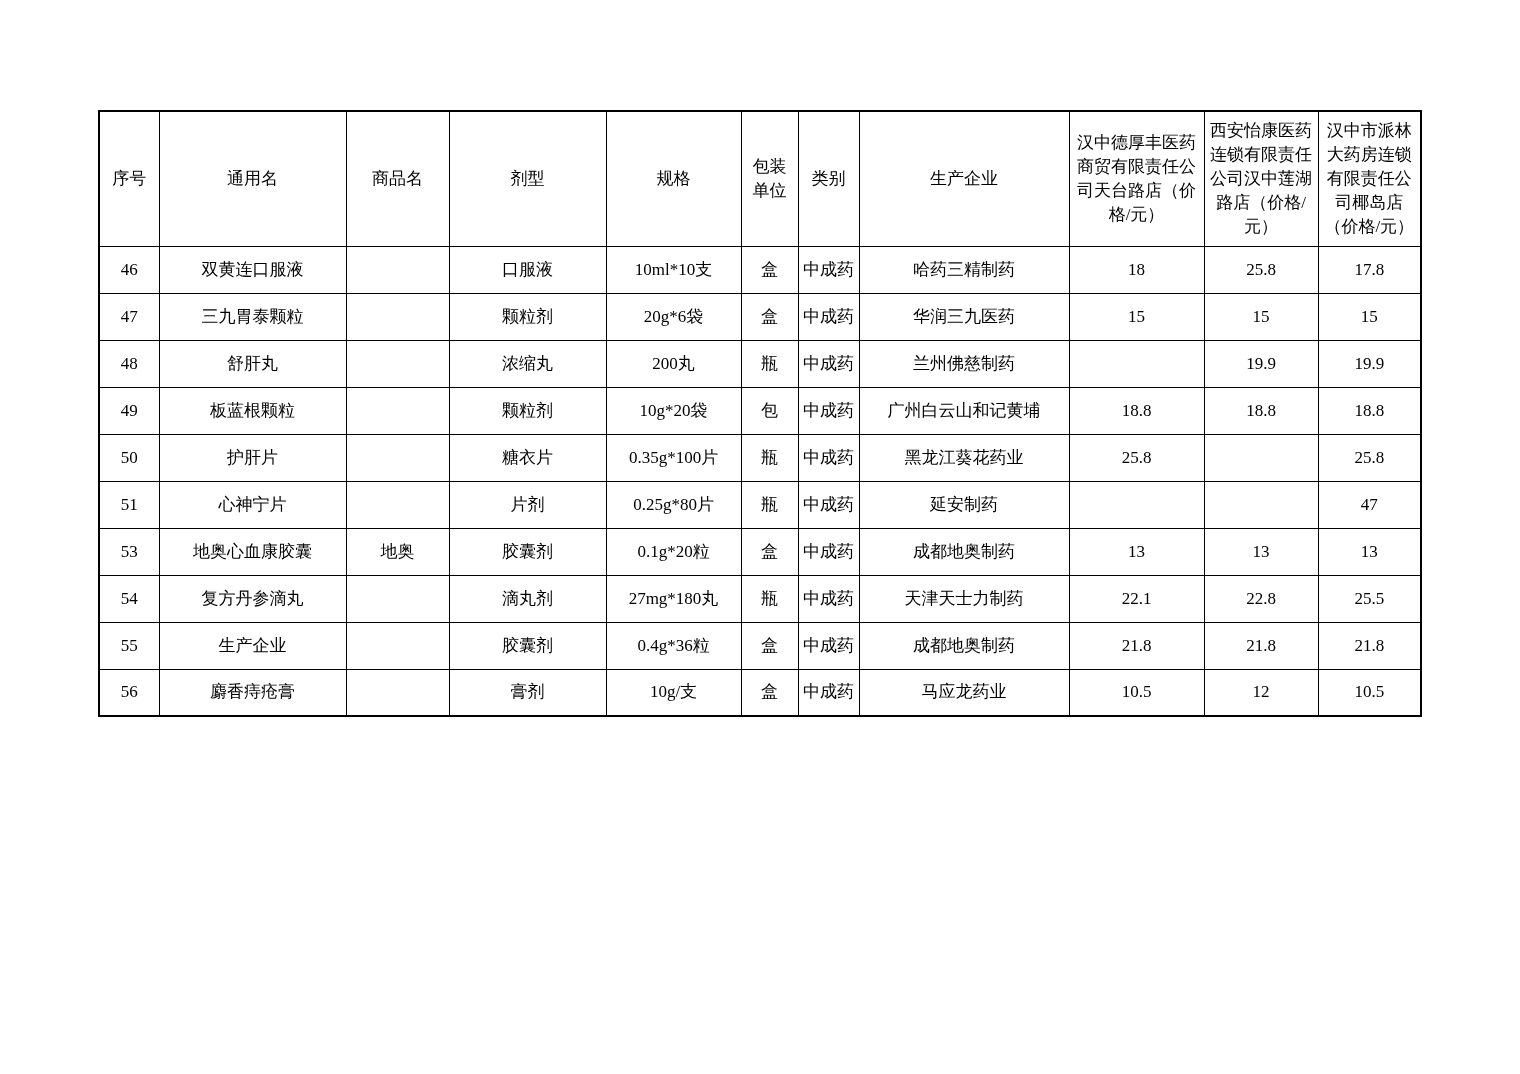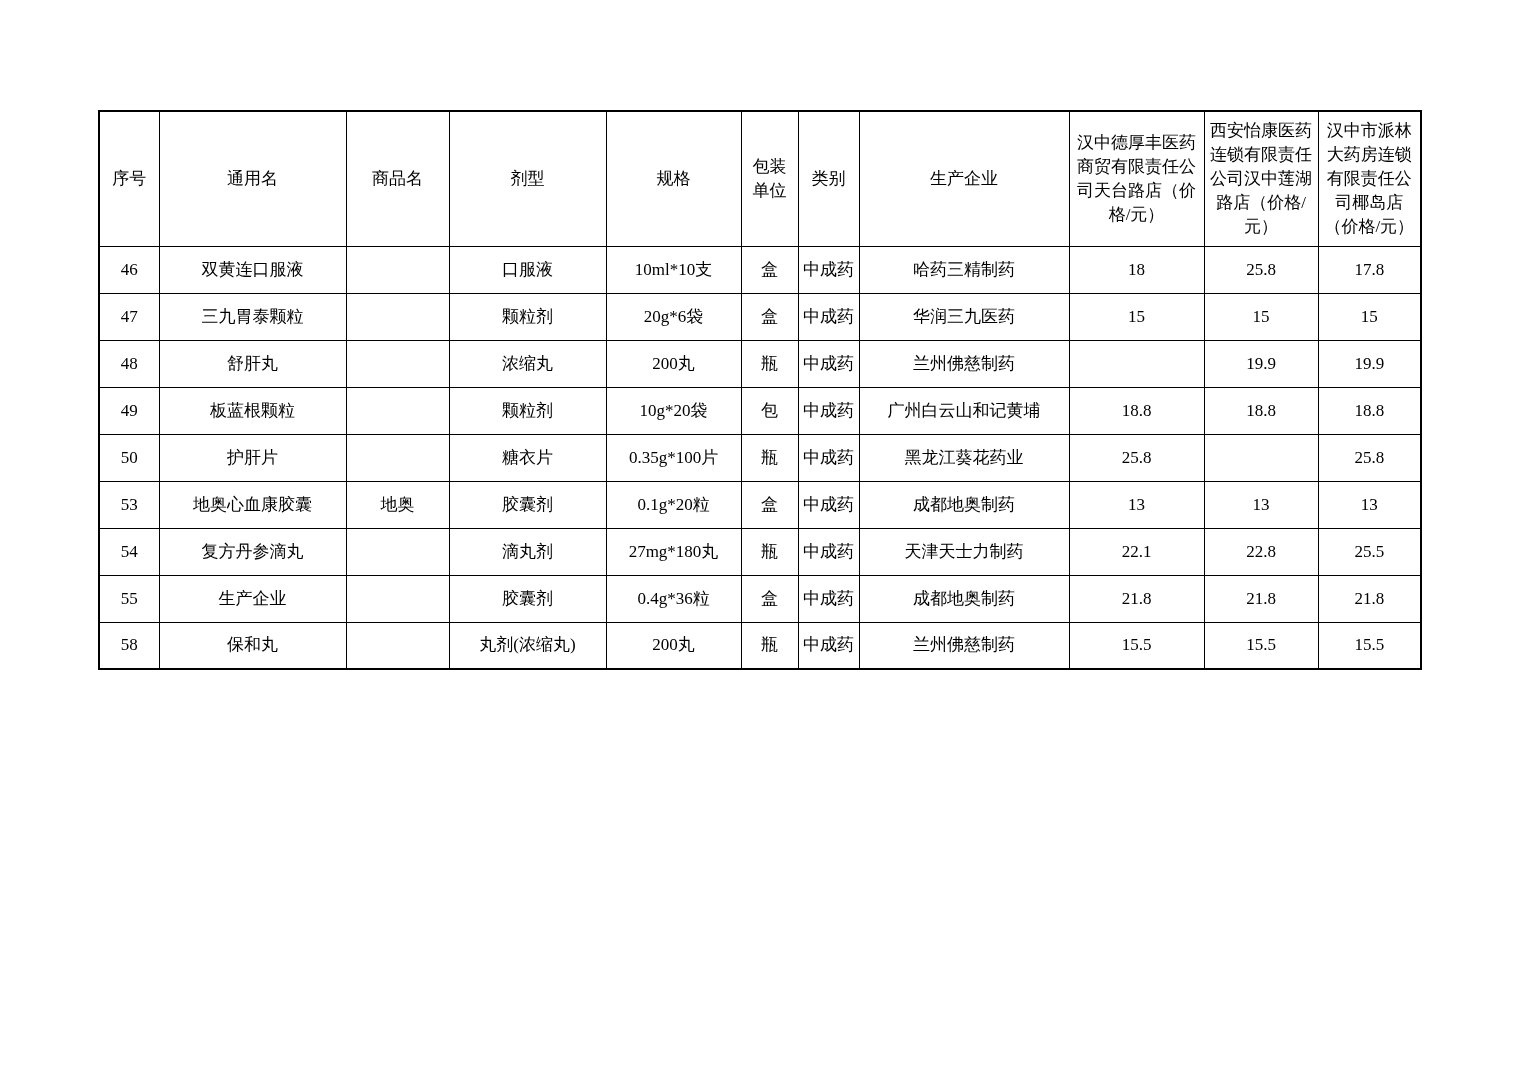--- a/index.html
+++ b/index.html
@@ -150,20 +150,33 @@
           <td>糖衣片</td>
           <td>0.35g*100片</td>
           <td>瓶</td>
           <td>中成药</td>
           <td>黑龙江葵花药业</td>
           <td>25.8</td>
           <td></td>
           <td>25.8</td>
         </tr>
         <tr>
+          <td>51</td>
+          <td>心神宁片</td>
+          <td></td>
+          <td>片剂</td>
+          <td>0.25g*80片</td>
+          <td>瓶</td>
+          <td>中成药</td>
+          <td>延安制药</td>
+          <td></td>
+          <td></td>
+          <td>47</td>
+        </tr>
+        <tr>
           <td>53</td>
           <td>地奥心血康胶囊</td>
           <td>地奥</td>
           <td>胶囊剂</td>
           <td>0.1g*20粒</td>
           <td>盒</td>
           <td>中成药</td>
           <td>成都地奥制药</td>
           <td>13</td>
           <td>13</td>
@@ -189,27 +202,27 @@
           <td>胶囊剂</td>
           <td>0.4g*36粒</td>
           <td>盒</td>
           <td>中成药</td>
           <td>成都地奥制药</td>
           <td>21.8</td>
           <td>21.8</td>
           <td>21.8</td>
         </tr>
         <tr>
-          <td>58</td>
-          <td>保和丸</td>
-          <td></td>
-          <td>丸剂(浓缩丸)</td>
-          <td>200丸</td>
-          <td>瓶</td>
-          <td>中成药</td>
-          <td>兰州佛慈制药</td>
-          <td>15.5</td>
-          <td>15.5</td>
-          <td>15.5</td>
+          <td>56</td>
+          <td>麝香痔疮膏</td>
+          <td></td>
+          <td>膏剂</td>
+          <td>10g/支</td>
+          <td>盒</td>
+          <td>中成药</td>
+          <td>马应龙药业</td>
+          <td>10.5</td>
+          <td>12</td>
+          <td>10.5</td>
         </tr>
       </tbody>
   </table>
 </div>
 
 </body></html>

